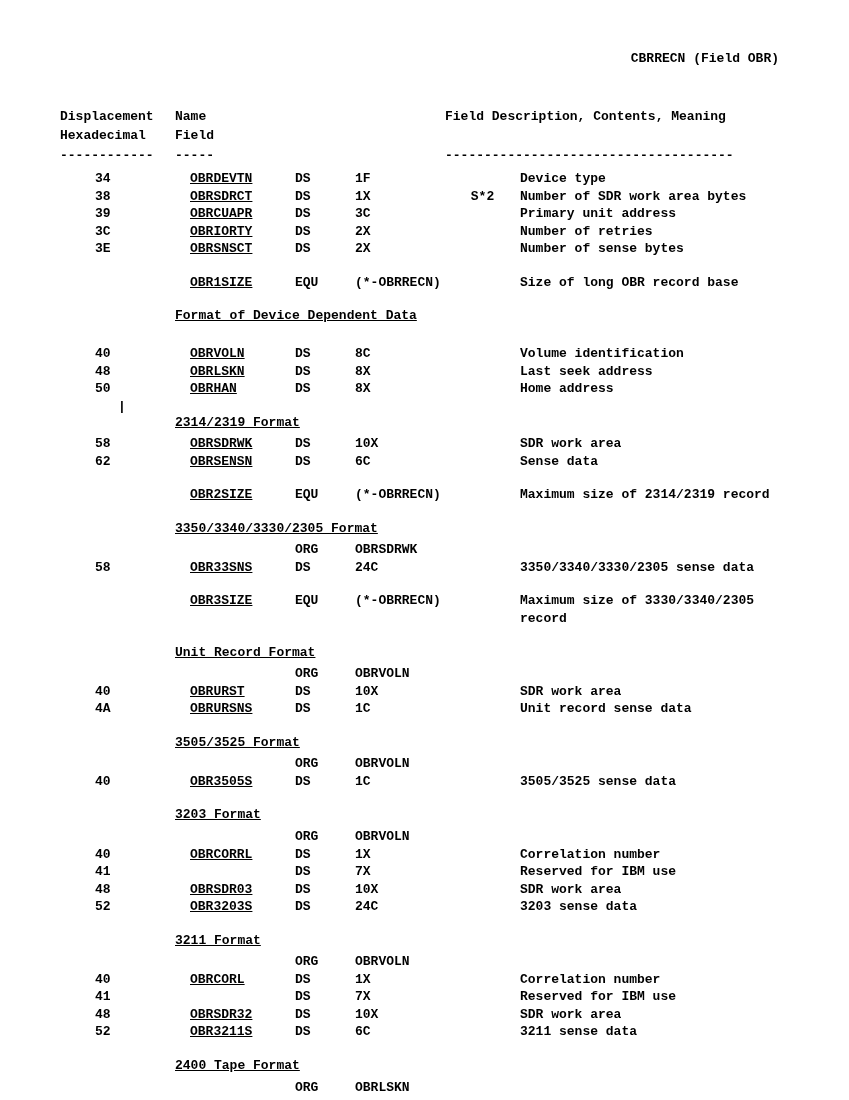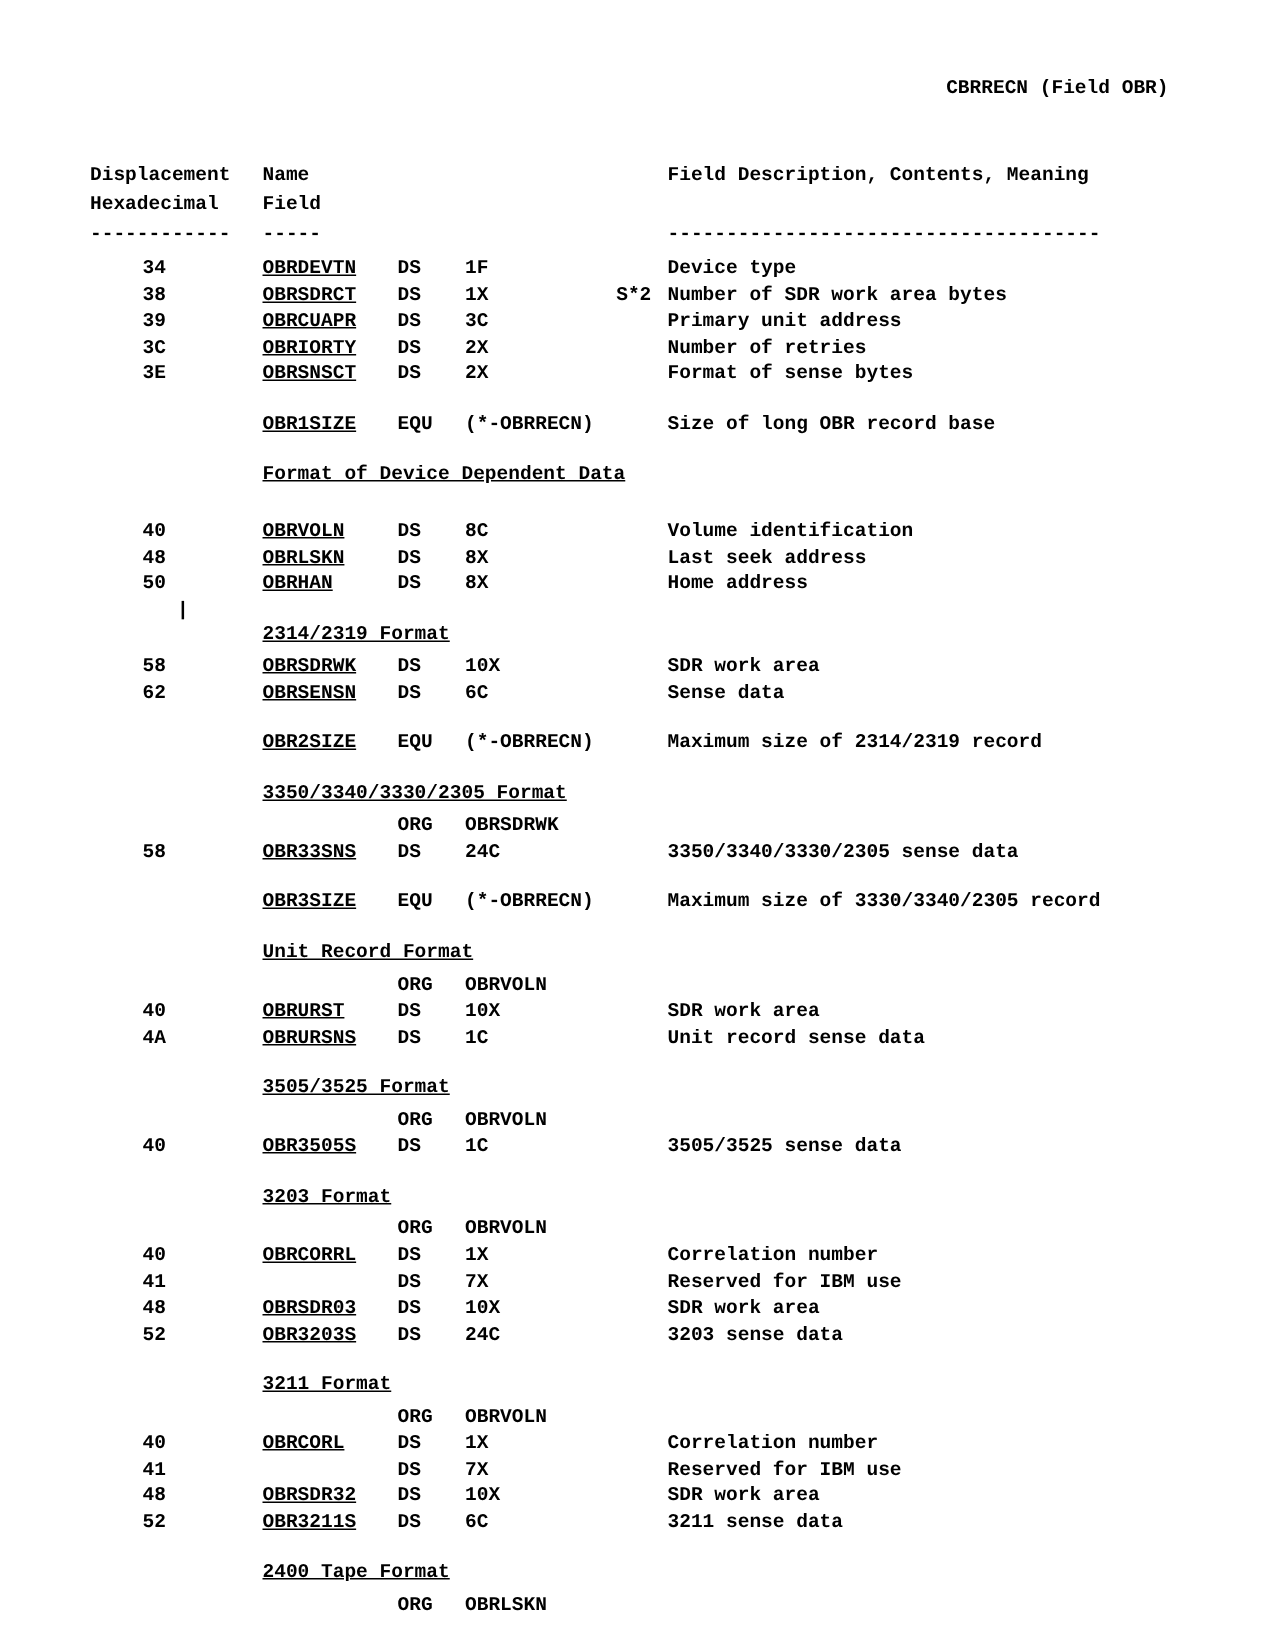--- a/index.html
+++ b/index.html
@@ -23,21 +23,21 @@
       display: flex;
       margin-bottom: 2px;
     }
     .col-disp { width: 115px; }
     .col-name { width: 90px; }
     .col-op { width: 45px; }
     .col-arg { width: 95px; }
     .col-note { width: 35px; text-align:right; padding-right:5px;}
     .col-desc { flex: 1; }
     .dashes-row { display:flex; margin-bottom:6px;}
-    .row { display: flex; min-height: 17px; }
+    .row { display: flex; min-height: 17px; gap: 15px; }
     .row .d { width: 115px; padding-left: 35px; box-sizing:border-box;}
     .row .n { width: 90px; text-decoration: underline; }
     .row .o { width: 45px; }
     .row .a { width: 95px; }
     .row .note { width: 35px; text-align:center; padding-right:5px;}
     .row .desc { flex:1; }
     .section-head { text-decoration: underline; margin-left: 115px; margin-top: 16px; margin-bottom: 4px;}
     .spacer { height: 16px; }
     .change-bar { position: absolute; left: 58px; }
     .body-rel { position: relative; }
@@ -106,21 +106,21 @@
         <span class="a">2X</span>
         <span class="note"></span>
         <span class="desc">Number of retries</span>
       </div>
       <div class="row">
         <span class="d">3E</span>
         <span class="n">OBRSNSCT</span>
         <span class="o">DS</span>
         <span class="a">2X</span>
         <span class="note"></span>
-        <span class="desc">Format of sense bytes</span>
+        <span class="desc">Number of sense bytes</span>
       </div>
       <div class="spacer"></div>
       <div class="row">
         <span class="d"></span>
         <span class="n">OBR1SIZE</span>
         <span class="o">EQU</span>
         <span class="a">(*-OBRRECN)</span>
         <span class="note"></span>
         <span class="desc">Size of long OBR record base</span>
       </div>

